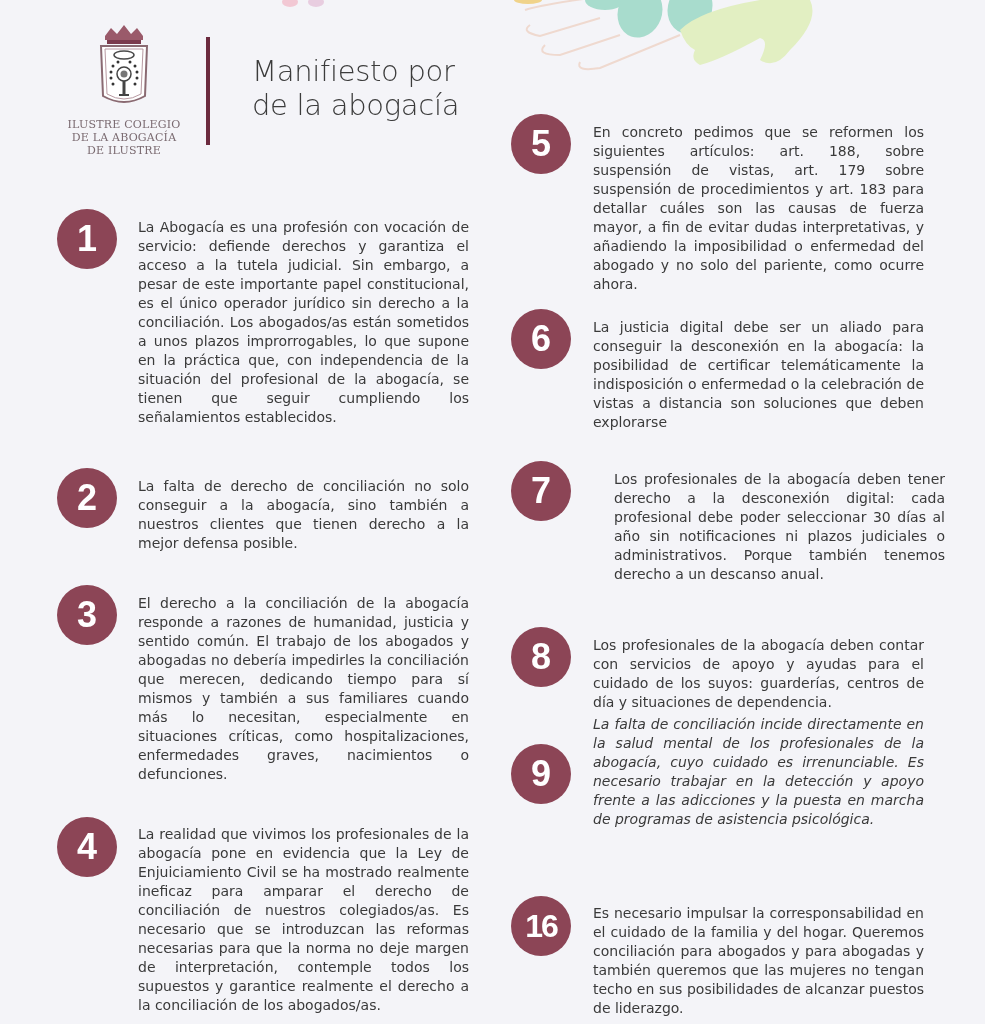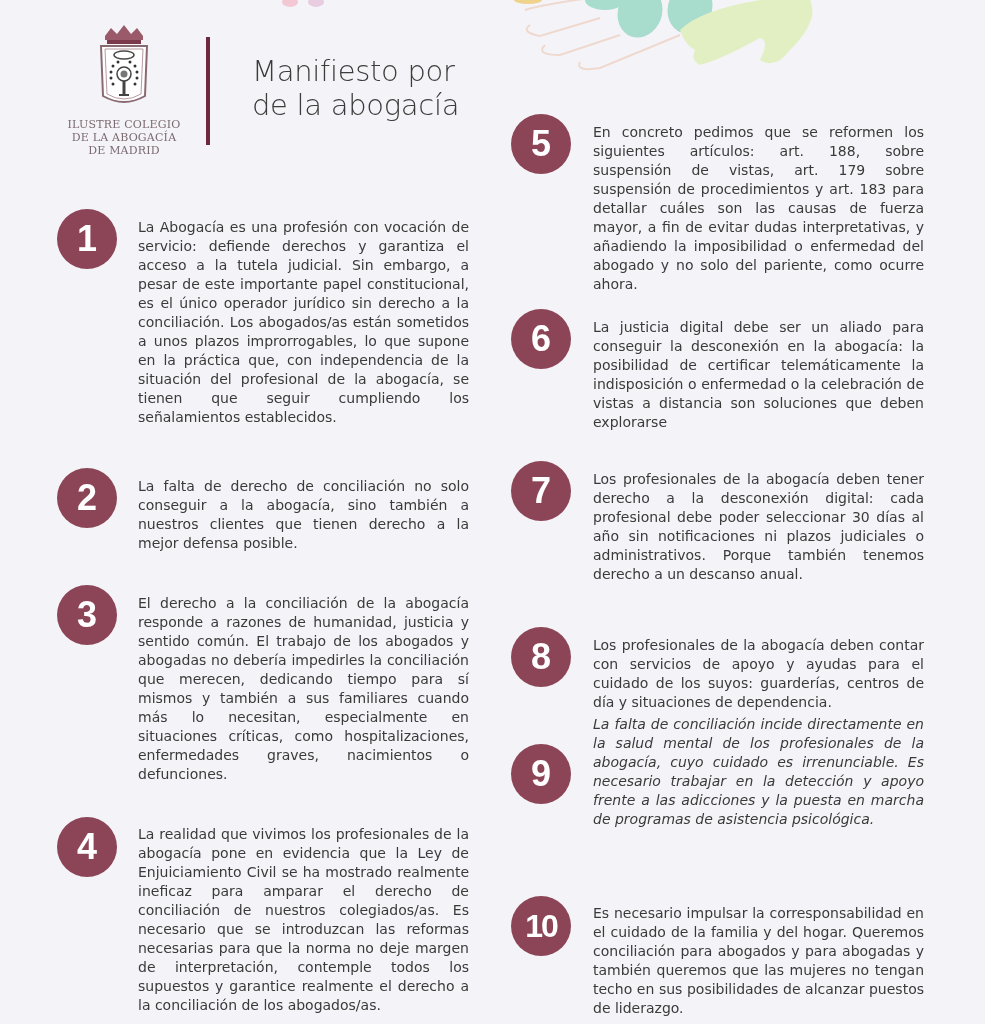--- a/index.html
+++ b/index.html
@@ -75,21 +75,21 @@
         <circle cx="37" cy="40" r="1.5"></circle>
     </g>
     <circle cx="31" cy="52" r="7" fill="none" stroke="#444" stroke-width="1.5"></circle>
     <circle cx="31" cy="52" r="3.5" fill="#777"></circle>
     <rect x="29.5" y="59" width="3" height="14" fill="#444"></rect>
     <rect x="26" y="72" width="10" height="2" fill="#444"></rect>
   </svg>
   <div class="logo-text">
     <div>ILUSTRE COLEGIO</div>
     <div>DE LA ABOGACÍA</div>
-    <div>DE MADRID</div>
+    <div>DE ILUSTRE</div>
   </div>
 </div>
 
 <div class="divider"></div>
 
 <h1 class="title" style="margin:16px;font-weight:300;">
   <span>Manifiesto por</span>
   <span>de la abogacía</span>
 </h1>
 
@@ -118,29 +118,29 @@
   <div class="text" style="left:593px;top:123px;width:331px;">En concreto pedimos que se reformen los siguientes artículos: art. 188, sobre suspensión de vistas, art. 179 sobre suspensión de procedimientos y art. 183 para detallar cuáles son las causas de fuerza mayor, a fin de evitar dudas interpretativas, y añadiendo la imposibilidad o enfermedad del abogado y no solo del pariente, como ocurre ahora.</div>
 </div>
 
 <div class="item">
   <div class="badge" style="left:511px;top:309px;">6</div>
   <div class="text" style="left:593px;top:318px;width:331px;">La justicia digital debe ser un aliado para conseguir la desconexión en la abogacía: la posibilidad de certificar telemáticamente la indisposición o enfermedad o la celebración de vistas a distancia son soluciones que deben explorarse</div>
 </div>
 
 <div class="item">
   <div class="badge" style="left:511px;top:461px;">7</div>
-  <div class="text" style="left:593px;top:470px;width:331px;">Los profesionales de la abogacía deben tener derecho a la desconexión digital: cada profesional debe poder seleccionar 30 días al año sin notificaciones ni plazos judiciales o administrativos. Porque también tenemos derecho a un descanso anual.</div>
+  <div class="text" style="left:614px;top:470px;width:331px;">Los profesionales de la abogacía deben tener derecho a la desconexión digital: cada profesional debe poder seleccionar 30 días al año sin notificaciones ni plazos judiciales o administrativos. Porque también tenemos derecho a un descanso anual.</div>
 </div>
 
 <div class="item">
   <div class="badge" style="left:511px;top:627px;">8</div>
   <div class="text" style="left:593px;top:636px;width:331px;">Los profesionales de la abogacía deben contar con servicios de apoyo y ayudas para el cuidado de los suyos: guarderías, centros de día y situaciones de dependencia.</div>
 </div>
 
 <div class="item">
   <div class="badge" style="left:511px;top:744px;">9</div>
   <div class="text" style="left:593px;top:715px;width:331px;font-style:italic;">La falta de conciliación incide directamente en la salud mental de los profesionales de la abogacía, cuyo cuidado es irrenunciable. Es necesario trabajar en la detección y apoyo frente a las adicciones y la puesta en marcha de programas de asistencia psicológica.</div>
 </div>
 
 <div class="item">
-  <div class="badge ten" style="left:511px;top:896px;">10</div>
+  <div class="badge ten" style="left:511px;top:896px;">16</div>
   <div class="text" style="left:593px;top:904px;width:331px;">Es necesario impulsar la corresponsabilidad en el cuidado de la familia y del hogar. Queremos conciliación para abogados y para abogadas y también queremos que las mujeres no tengan techo en sus posibilidades de alcanzar puestos de liderazgo.</div>
 </div>
 
 </body></html>

